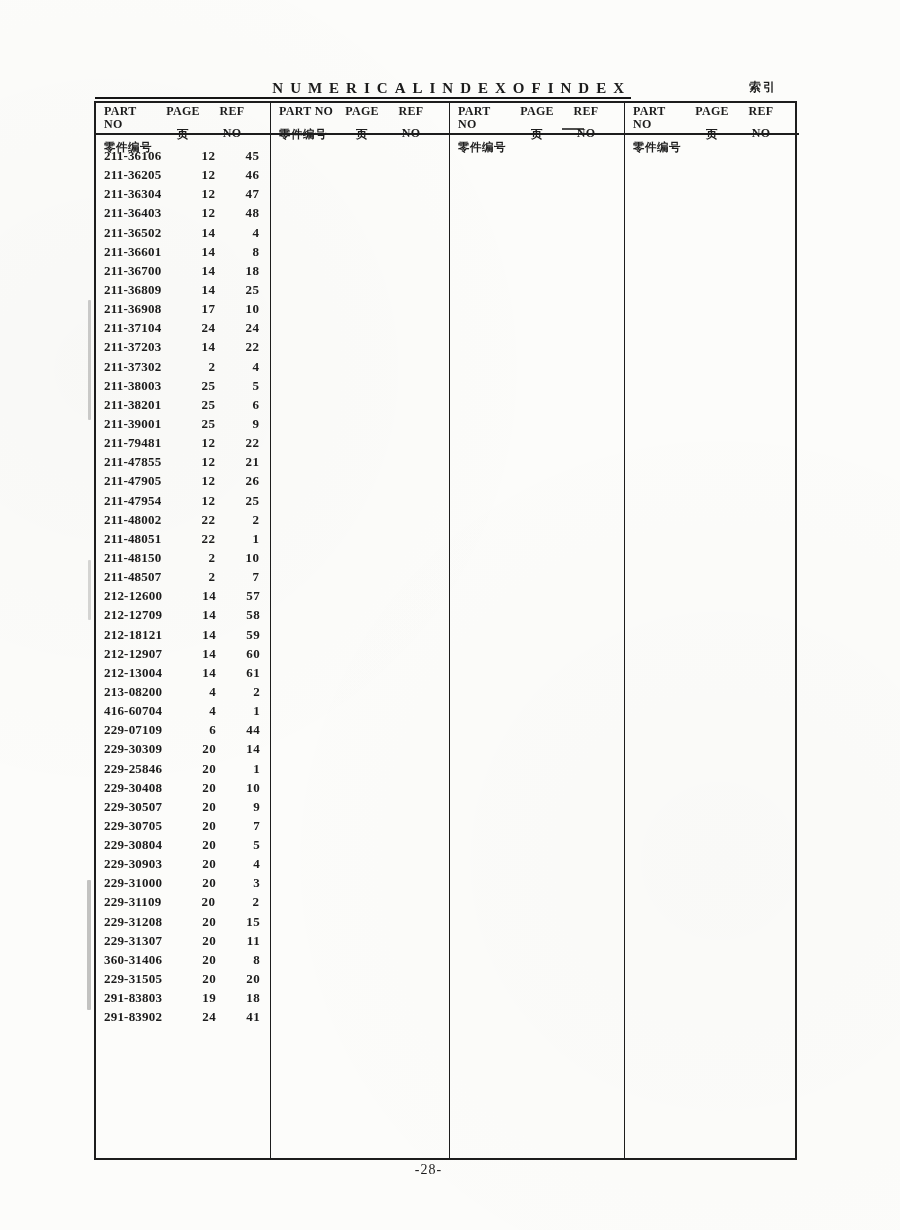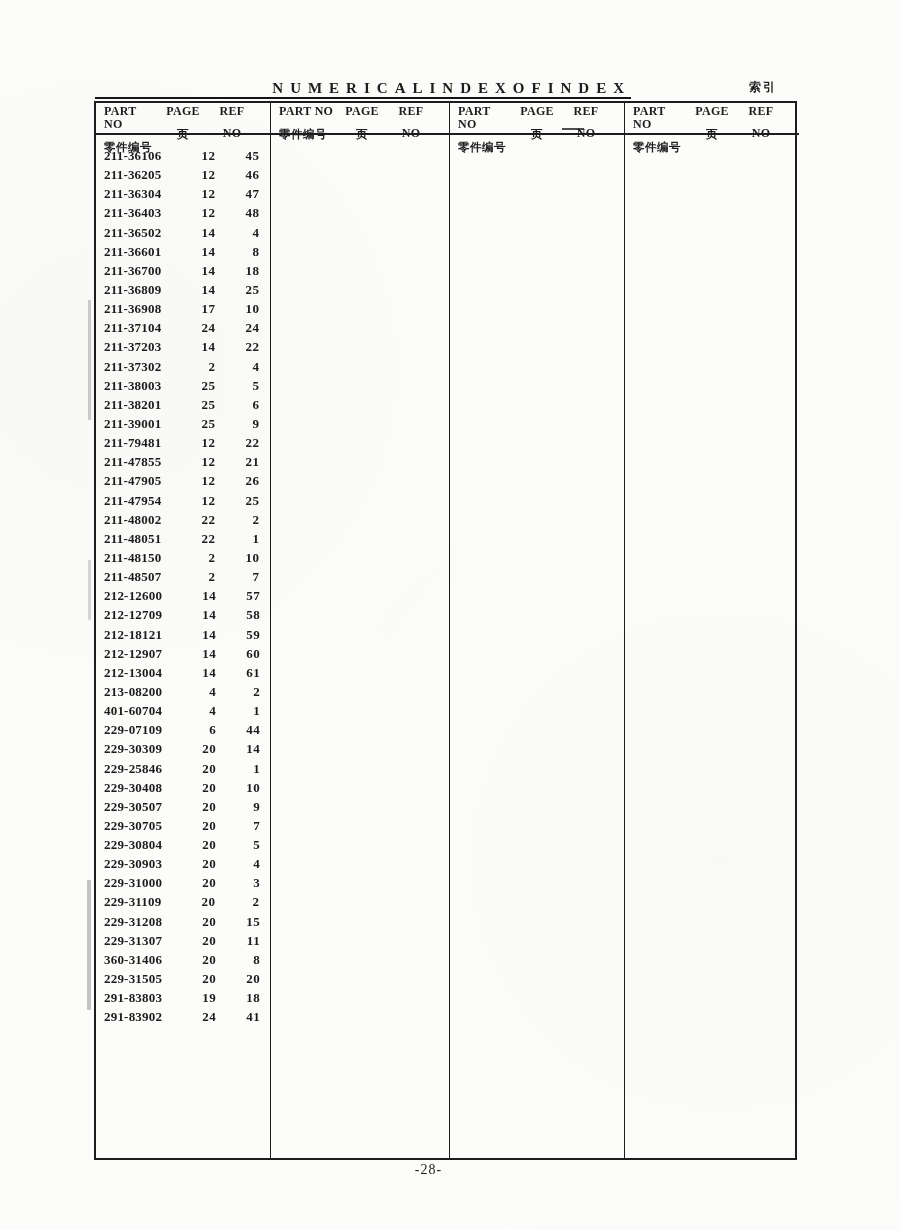--- a/index.html
+++ b/index.html
@@ -252,21 +252,21 @@
           <span class="cell-part">212-13004</span>
           <span class="cell-page">14</span>
           <span class="cell-ref">61</span>
         </div>
         <div class="row">
           <span class="cell-part">213-08200</span>
           <span class="cell-page">4</span>
           <span class="cell-ref">2</span>
         </div>
         <div class="row">
-          <span class="cell-part">401-60704</span>
+          <span class="cell-part">416-60704</span>
           <span class="cell-page">4</span>
           <span class="cell-ref">1</span>
         </div>
         <div class="row">
           <span class="cell-part">229-07109</span>
           <span class="cell-page">6</span>
           <span class="cell-ref">44</span>
         </div>
         <div class="row">
           <span class="cell-part">229-30309</span>

